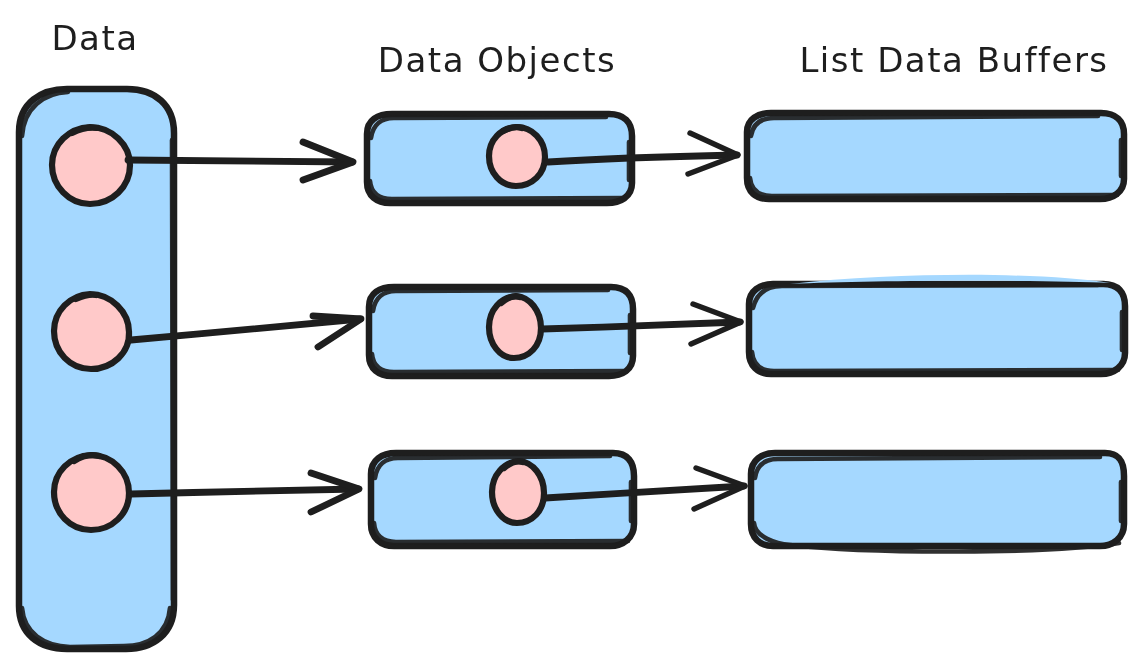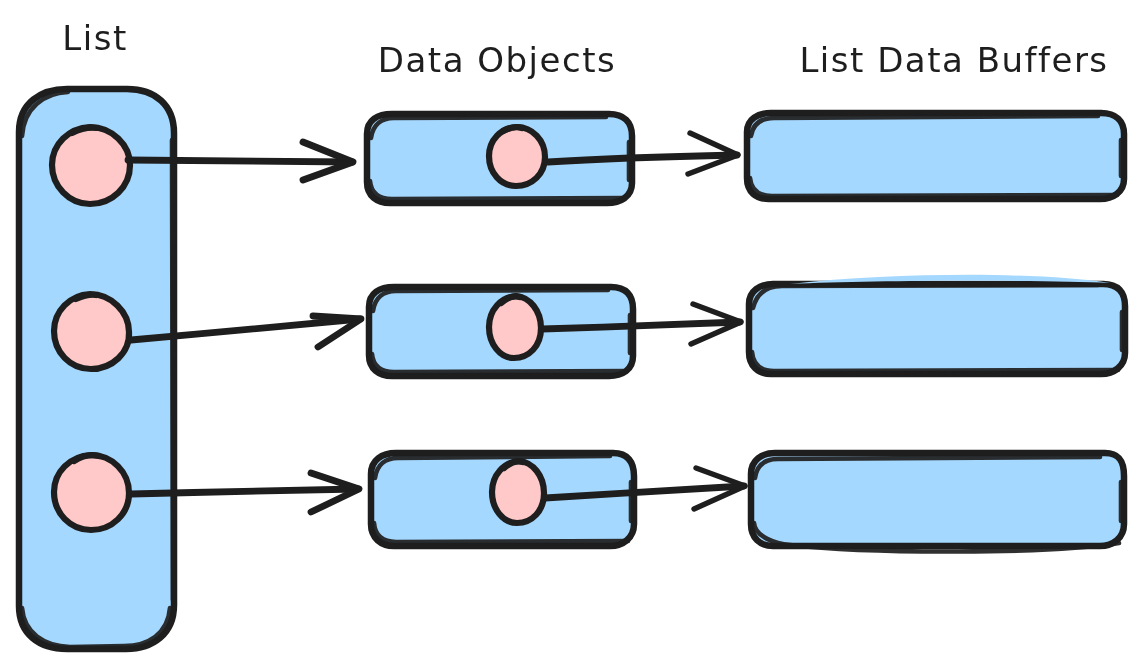--- a/index.html
+++ b/index.html
@@ -185,17 +185,17 @@
       <path class="sk-stroke sk-arrow" d="M131,494 C210,492 300,490 358,489"></path>
       <path class="sk-stroke sk-arrow" d="M311,473 L359,489 L311,512"></path>
     </g>
 
     <g>
       <path class="sk-stroke sk-arrow" d="M545,498 C610,494 690,489 744,486"></path>
       <path class="sk-stroke sk-arrow-thin" d="M696,468 L745,486 L694,509"></path>
     </g>
   </svg>
 
-  <div class="col-label" id="label-lists">List</div>
+  <div class="col-label" id="label-lists">Data</div>
   <div class="col-label" id="label-objects">Data Objects</div>
   <div class="col-label" id="label-buffers">List Data Buffers</div>
 
 </div>
 
 </body></html>

